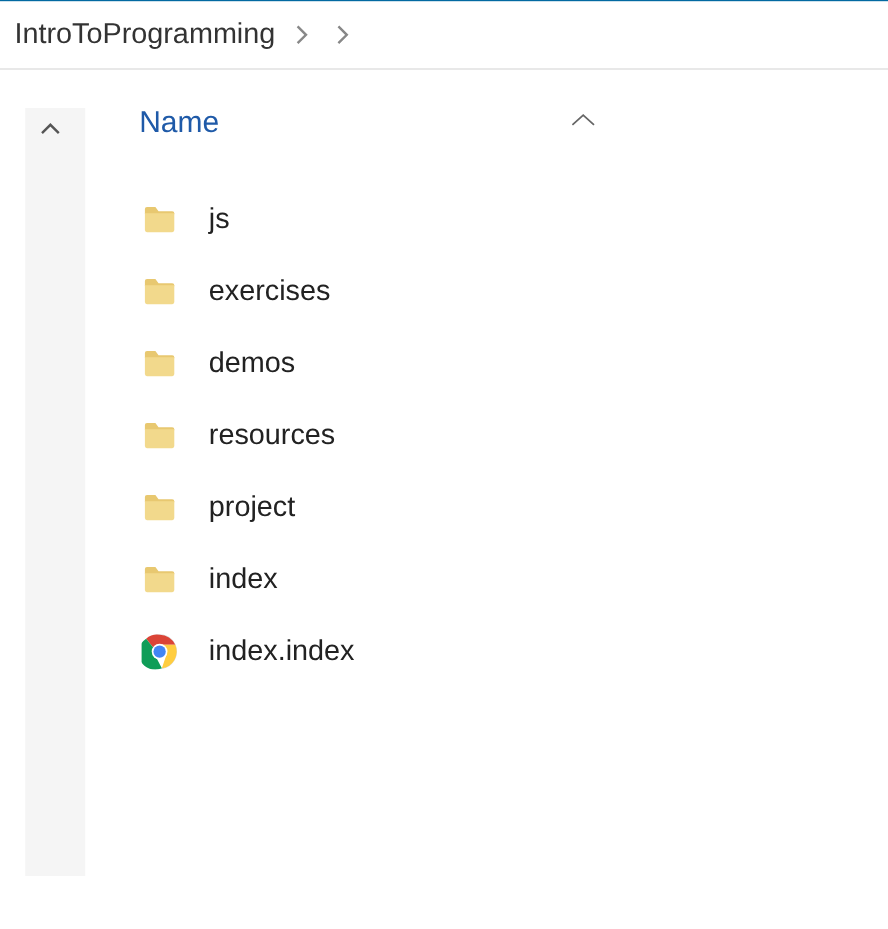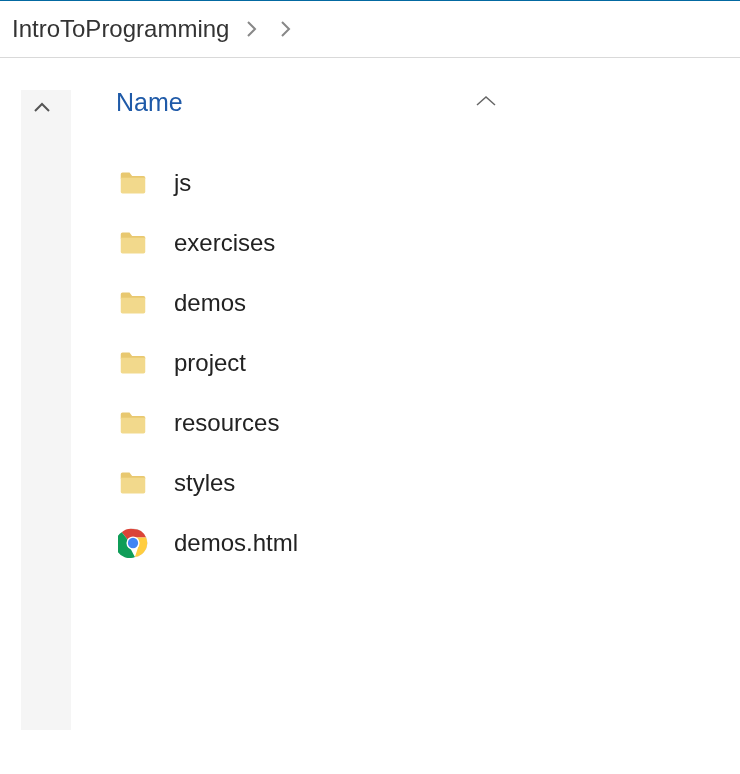--- a/index.html
+++ b/index.html
@@ -172,48 +172,48 @@
 </span>
           <span>demos</span>
         </li>
         <li class="file-row">
           <span class="file-icon">
   <svg class="folder-svg" viewBox="0 0 32 32">
     <path d="M2 8 L2 6 Q2 4 4 4 L12 4 L15 8 L28 8 Q30 8 30 10 L30 11 L2 11 Z" fill="#e8c870"></path>
     <path d="M2 10 L30 10 Q30 10 30 12 L30 26 Q30 28 28 28 L4 28 Q2 28 2 26 Z" fill="#f2d98c"></path>
   </svg>
 </span>
+          <span>resources</span>
+        </li>
+        <li class="file-row">
+          <span class="file-icon">
+  <svg class="folder-svg" viewBox="0 0 32 32">
+    <path d="M2 8 L2 6 Q2 4 4 4 L12 4 L15 8 L28 8 Q30 8 30 10 L30 11 L2 11 Z" fill="#e8c870"></path>
+    <path d="M2 10 L30 10 Q30 10 30 12 L30 26 Q30 28 28 28 L4 28 Q2 28 2 26 Z" fill="#f2d98c"></path>
+  </svg>
+</span>
           <span>project</span>
         </li>
         <li class="file-row">
           <span class="file-icon">
   <svg class="folder-svg" viewBox="0 0 32 32">
     <path d="M2 8 L2 6 Q2 4 4 4 L12 4 L15 8 L28 8 Q30 8 30 10 L30 11 L2 11 Z" fill="#e8c870"></path>
     <path d="M2 10 L30 10 Q30 10 30 12 L30 26 Q30 28 28 28 L4 28 Q2 28 2 26 Z" fill="#f2d98c"></path>
   </svg>
 </span>
-          <span>resources</span>
-        </li>
-        <li class="file-row">
-          <span class="file-icon">
-  <svg class="folder-svg" viewBox="0 0 32 32">
-    <path d="M2 8 L2 6 Q2 4 4 4 L12 4 L15 8 L28 8 Q30 8 30 10 L30 11 L2 11 Z" fill="#e8c870"></path>
-    <path d="M2 10 L30 10 Q30 10 30 12 L30 26 Q30 28 28 28 L4 28 Q2 28 2 26 Z" fill="#f2d98c"></path>
-  </svg>
-</span>
-          <span>styles</span>
+          <span>index</span>
         </li>
         <li class="file-row">
           <span class="file-icon">
   <svg class="chrome-svg" viewBox="0 0 32 32">
     <circle cx="16" cy="16" r="15" fill="#ffffff" stroke="#dcdcdc" stroke-width="1"></circle>
     <path d="M16 1 A15 15 0 0 1 29.9 10 L16 10 A6 6 0 0 0 10.8 13 L4 4.5 A15 15 0 0 1 16 1 Z" fill="#db4437"></path>
     <path d="M29.9 10 A15 15 0 0 1 18 30.9 L22 19 A6 6 0 0 0 21.2 13 L16 10 Z" fill="#ffcd40"></path>
     <path d="M4 4.5 L10.8 13 A6 6 0 0 0 13 21.2 L18 30.9 A15 15 0 0 1 4 4.5 Z" fill="#0f9d58"></path>
     <circle cx="16" cy="16" r="7" fill="#ffffff"></circle>
     <circle cx="16" cy="16" r="5.5" fill="#4285f4"></circle>
   </svg>
 </span>
-          <span>demos.html</span>
+          <span>index.index</span>
         </li>
       </ul>
   </div>
 </div>
 
 </body></html>

